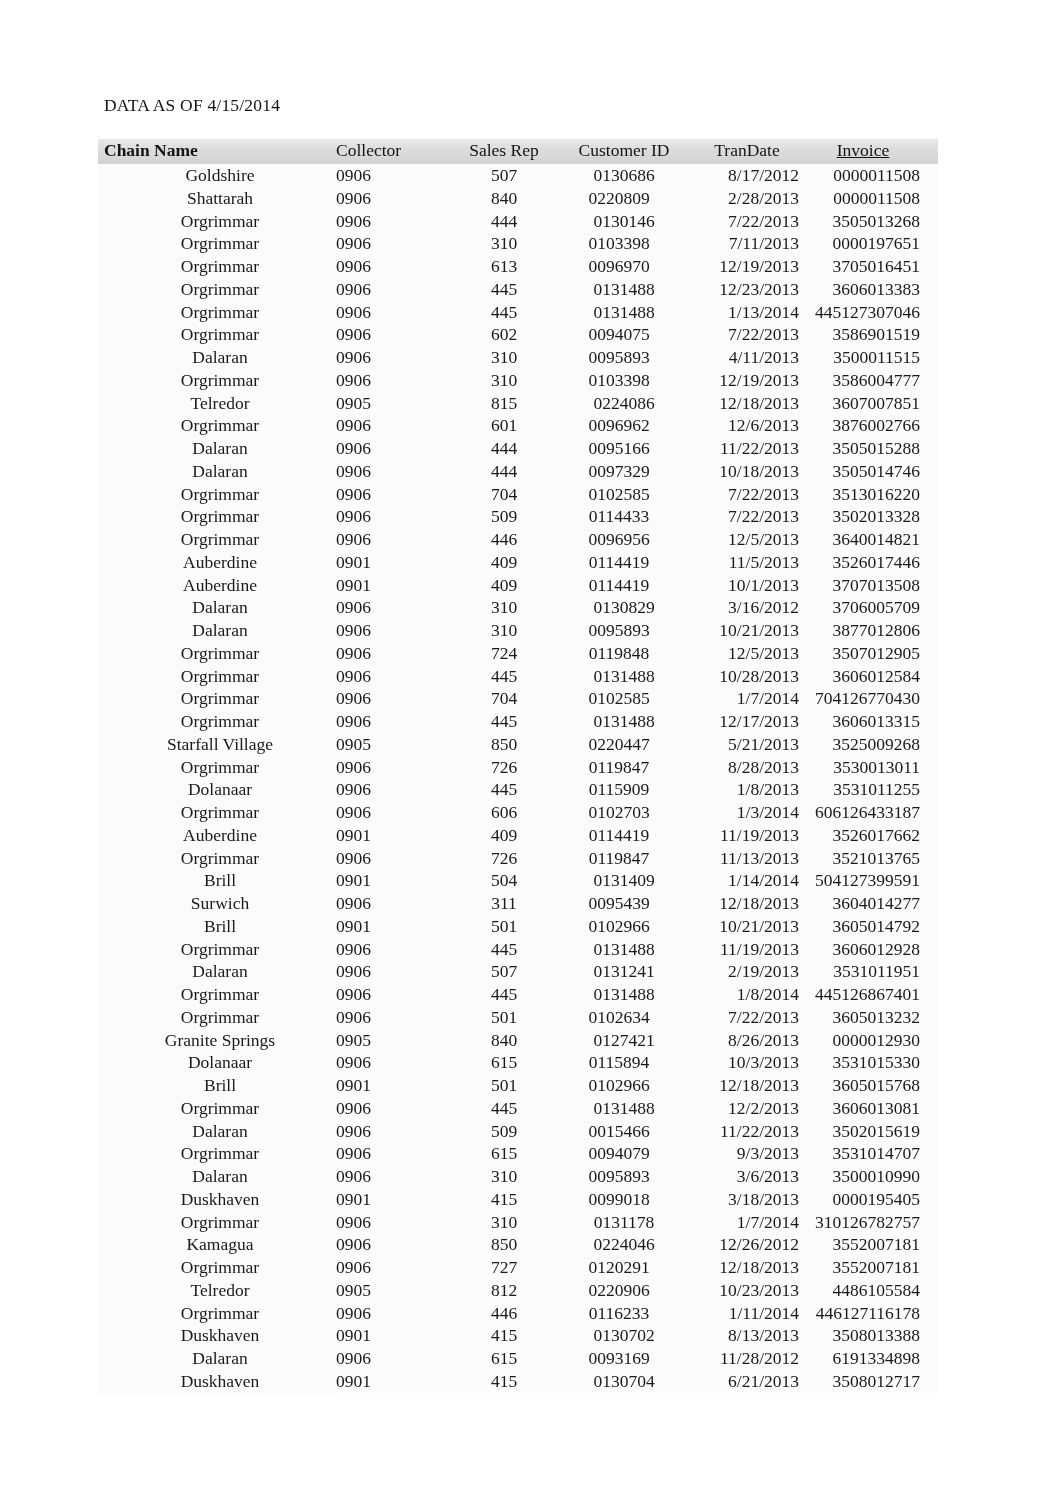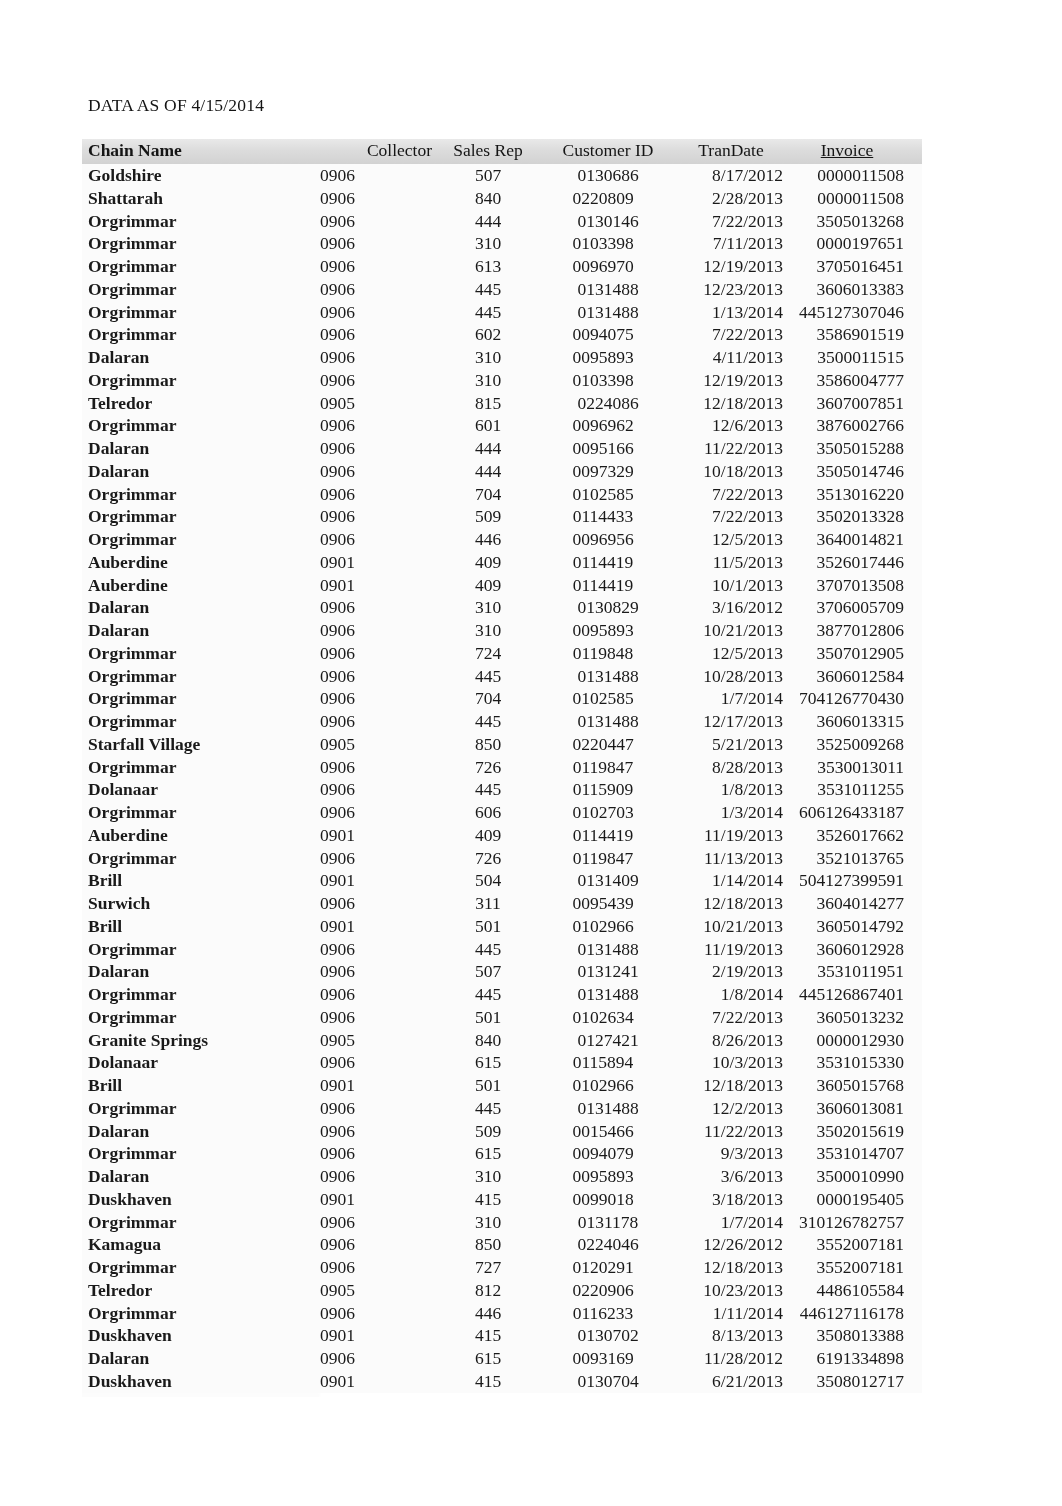--- a/index.html
+++ b/index.html
@@ -11,21 +11,21 @@
     width: 1062px;
     height: 1506px;
     font-family: "Liberation Serif", "DejaVu Serif", serif;
     color: #1a1a1a;
     overflow: hidden;
     position: relative;
   }
 
   .page {
     position: absolute;
-    left: 0; top: 0;
+    left: 16px; top: 0;
     width: 902px;
     height: 1506px;
   }
 
   .doc-title {
     position: absolute;
     left: 88px;
     top: 95px;
     font-size: 17.5px;
     letter-spacing: 0.2px;
@@ -58,38 +58,38 @@
     font-weight: normal;
     font-size: 17.5px;
     padding: 1px 0 3px 0;
     background: linear-gradient(180deg,#e9e9e9 0%, #dcdcdc 45%, #d2d2d2 100%);
     color: #151515;
     white-space: nowrap;
     vertical-align: bottom;
     position: relative;
   }
   thead th.h-chain { text-align: left;  padding-left: 6px; font-weight: bold; }
-  thead th.h-coll  { text-align: right; }
+  thead th.h-coll  { text-align: left; }
   thead th.h-rep   { text-align: center; }
   thead th.h-cust  { text-align: center; }
   thead th.h-date  { text-align: center; }
   thead th.h-inv   { text-align: center; padding-right: 18px; text-decoration: underline; }
 
   tbody tr { height: 22.75px; }
 
   tbody td {
     padding: 0;
     white-space: nowrap;
     line-height: 22.75px;
     font-size: 17.5px;
     color: #1a1a1a;
     background: #fbfbfb;
   }
 
-  td.chain { text-align: left;  padding-left: 6px; font-weight: bold; }
+  td.chain { text-align: center;  padding-left: 6px; }
   td.coll  { }
   td.rep   { text-align: center; }
   td.cust  { text-align: center;  padding-right: 10px; }
   td.cust.shifted { padding-right: 0px; }
   td.date  { text-align: right; padding-right: 7px; }
   td.inv   { text-align: right; padding-right: 18px; }
 
   .table-shade {
     position: absolute;
     left: 82px;

